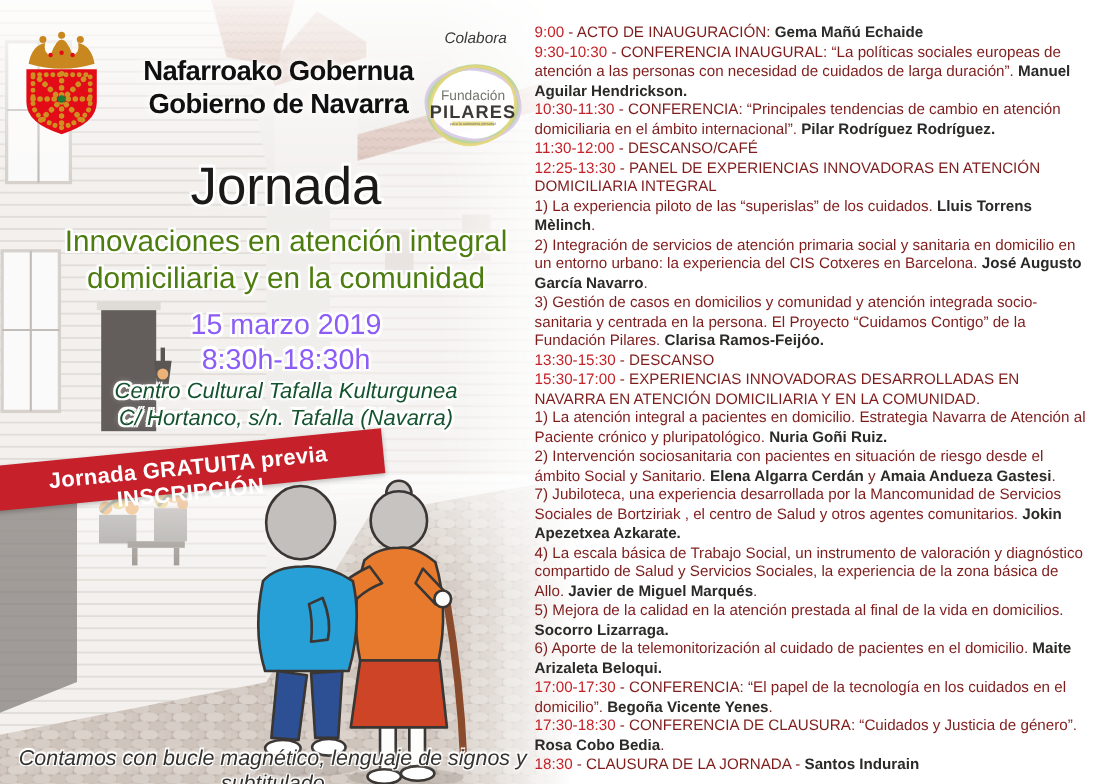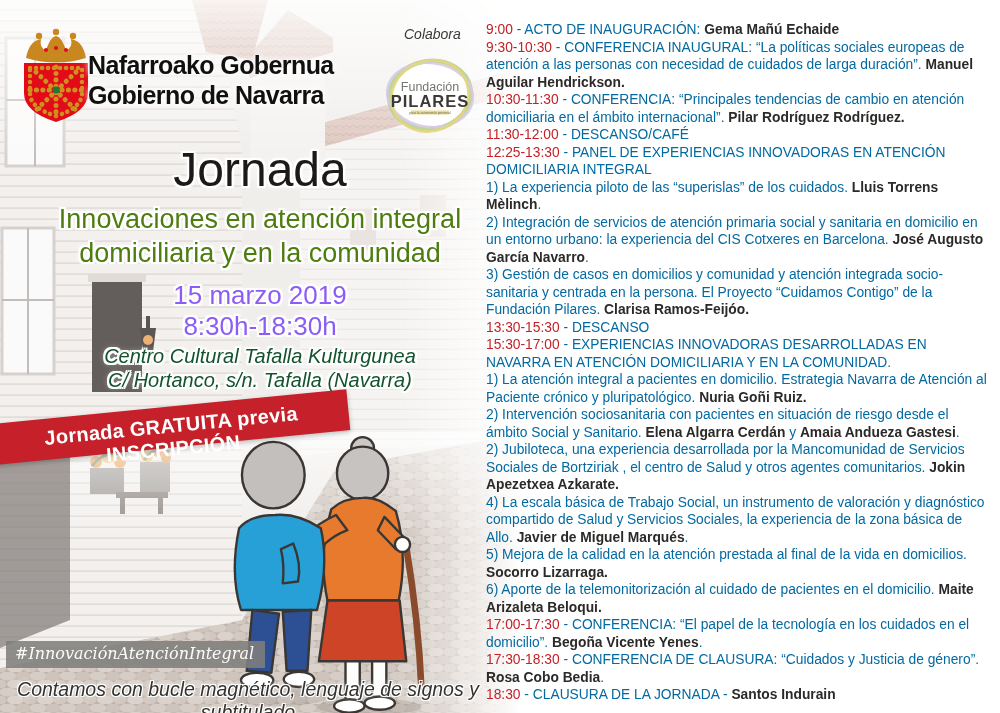--- a/index.html
+++ b/index.html
@@ -8,21 +8,21 @@
 
   
   .photo-side{position:absolute;left:0;top:0;width:520px;height:713px;}
   .scene{position:absolute;left:0;top:0;width:520px;height:713px;}
 
   .abs{position:absolute;}
 
   .gov-logo{left:14px;top:26px;width:84px;height:100px;}
   .gov-text{left:88px;top:50px;width:330px;color:#101010;font-weight:bold;
             font-size:25px;line-height:30px;letter-spacing:-0.6px;
-            text-shadow:0 0 5px #fff,0 0 9px #fff;}
+            text-shadow:0 0 5px #fff,0 0 9px #fff;text-align:center;}
   .colabora{left:404px;top:26px;width:80px;font-style:italic;font-size:14px;color:#3a3a3a;
             text-shadow:0 0 4px #fff;}
   .pilares-logo{left:382px;top:50px;width:96px;height:88px;}
 
   .outline-w{text-shadow:-2px -2px 0 #fff,2px -2px 0 #fff,-2px 2px 0 #fff,2px 2px 0 #fff,
              -2px 0 0 #fff,2px 0 0 #fff,0 -2px 0 #fff,0 2px 0 #fff,0 0 7px #fff;}
 
   .title{left:0;top:142px;width:520px;text-align:center;font-size:48px;color:#1c1a18;
          font-family:"Liberation Sans",sans-serif;font-weight:500;}
   .subtitle{left:10px;top:202px;width:500px;text-align:center;font-size:27px;line-height:34px;
@@ -47,21 +47,21 @@
                text-shadow:-1px -1px 0 #fff,1px -1px 0 #fff,-1px 1px 0 #fff,1px 1px 0 #fff,0 0 6px #fff;}
 
   .women{left:203px;top:431px;width:228px;height:282px;}
 
   
   .program-side{position:absolute;left:486px;top:21px;width:506px;height:690px;
                 font-size:13.8px;line-height:17.5px;color:#3c3a38;}
   .p-item{margin:0;}
   .p-item.indent{}
   .p-time{color:var(--time-red,#c32127);}
-  .p-text{color:#0369a1;}
+  .p-text{color:#7f1d1d;}
   .p-bold{color:#2b2a28;font-weight:bold;}
 </style>
 </head>
 <body>
 
 <div class="poster">
 
   <div class="photo-side">
 
     <svg class="scene" viewBox="0 0 520 713" preserveAspectRatio="none" aria-hidden="true">
@@ -244,39 +244,38 @@
         <ellipse cx="74" cy="46" rx="33" ry="35" fill="#c2bfbc"></ellipse>
         <path d="M38,102 Q28,150 40,188 L120,188 Q133,142 124,102 Q100,86 76,88 Q50,88 38,102 Z" fill="#27a0d8"></path>
         <path d="M95,118 Q104,140 100,158 L84,160 Q86,140 82,124 Z" fill="#27a0d8"></path>
         <path d="M52,188 L46,252 L72,254 L80,192 Z" fill="#2d4f93"></path>
         <path d="M84,190 L88,252 L110,252 L114,188 Z" fill="#2d4f93"></path>
         <ellipse cx="57" cy="262" rx="17" ry="8" fill="#ffffff"></ellipse>
         <ellipse cx="101" cy="261" rx="16" ry="8" fill="#ffffff"></ellipse>
       </g>
     </svg>
 
-    <div class="abs hashtag">#InnovaciónAtenciónIntegral</div>
 
     <div class="abs access-note">Contamos con bucle magnético, lenguaje de signos y subtitulado</div>
   </div>
 
   <div class="program-side">
       <div class="p-item"><span class="p-time">9:00</span><span class="p-text"> - ACTO DE INAUGURACIÓN: </span><span class="p-bold">Gema Mañú Echaide</span></div>
       <div class="p-item"><span class="p-time">9:30-10:30</span><span class="p-text"> - CONFERENCIA INAUGURAL: “La políticas sociales europeas de atención a las personas con necesidad de cuidados de larga duración”. </span><span class="p-bold">Manuel Aguilar Hendrickson.</span></div>
       <div class="p-item"><span class="p-time">10:30-11:30</span><span class="p-text"> - CONFERENCIA: “Principales tendencias de cambio en atención domiciliaria en el ámbito internacional”. </span><span class="p-bold">Pilar Rodríguez Rodríguez.</span></div>
       <div class="p-item"><span class="p-time">11:30-12:00</span><span class="p-text"> - DESCANSO/CAFÉ</span></div>
       <div class="p-item"><span class="p-time">12:25-13:30</span><span class="p-text"> - PANEL DE EXPERIENCIAS INNOVADORAS EN ATENCIÓN DOMICILIARIA INTEGRAL</span></div>
       <div class="p-item indent"><span class="p-text">1) La experiencia piloto de las “superislas” de los cuidados. </span><span class="p-bold">Lluis Torrens Mèlinch</span><span class="p-text">.</span></div>
       <div class="p-item indent"><span class="p-text">2) Integración de servicios de atención primaria social y sanitaria en domicilio en un entorno urbano: la experiencia del CIS Cotxeres en Barcelona. </span><span class="p-bold">José Augusto García Navarro</span><span class="p-text">.</span></div>
       <div class="p-item indent"><span class="p-text">3) Gestión de casos en domicilios y comunidad y atención integrada socio-sanitaria y centrada en la persona. El Proyecto “Cuidamos Contigo” de la Fundación Pilares.  </span><span class="p-bold">Clarisa Ramos-Feijóo.</span></div>
       <div class="p-item"><span class="p-time">13:30-15:30</span><span class="p-text"> - DESCANSO</span></div>
       <div class="p-item"><span class="p-time">15:30-17:00</span><span class="p-text"> - EXPERIENCIAS INNOVADORAS DESARROLLADAS EN NAVARRA EN ATENCIÓN DOMICILIARIA Y EN LA COMUNIDAD.</span></div>
       <div class="p-item indent"><span class="p-text">1) La atención integral a pacientes en domicilio. Estrategia Navarra de Atención al Paciente crónico y pluripatológico. </span><span class="p-bold">Nuria Goñi Ruiz.</span></div>
       <div class="p-item indent"><span class="p-text">2) Intervención sociosanitaria con pacientes en situación de riesgo desde el ámbito Social y Sanitario. </span><span class="p-bold">Elena Algarra Cerdán</span><span class="p-text"> y </span><span class="p-bold">Amaia Andueza Gastesi</span><span class="p-text">.</span></div>
-      <div class="p-item indent"><span class="p-text">2) Jubiloteca, una  experiencia desarrollada por la Mancomunidad de Servicios Sociales de Bortziriak , el centro de Salud y otros agentes comunitarios. </span><span class="p-bold">Jokin Apezetxea Azkarate.</span></div>
+      <div class="p-item indent"><span class="p-text">7) Jubiloteca, una  experiencia desarrollada por la Mancomunidad de Servicios Sociales de Bortziriak , el centro de Salud y otros agentes comunitarios. </span><span class="p-bold">Jokin Apezetxea Azkarate.</span></div>
       <div class="p-item indent"><span class="p-text">4) La escala básica de Trabajo Social, un instrumento de valoración y diagnóstico compartido de Salud y Servicios Sociales, la experiencia de la zona básica de Allo.  </span><span class="p-bold">Javier de Miguel Marqués</span><span class="p-text">.</span></div>
       <div class="p-item indent"><span class="p-text">5) Mejora de la calidad en la atención prestada al final de la vida en domicilios. </span><span class="p-bold">Socorro Lizarraga.</span></div>
       <div class="p-item indent"><span class="p-text">6) Aporte de la telemonitorización al cuidado de pacientes en el domicilio. </span><span class="p-bold">Maite Arizaleta Beloqui.</span></div>
       <div class="p-item"><span class="p-time">17:00-17:30</span><span class="p-text"> - CONFERENCIA: “El papel de la tecnología en los cuidados en el domicilio”. </span><span class="p-bold">Begoña Vicente Yenes</span><span class="p-text">.</span></div>
       <div class="p-item"><span class="p-time">17:30-18:30</span><span class="p-text"> - CONFERENCIA DE CLAUSURA: “Cuidados y Justicia de género”. </span><span class="p-bold">Rosa Cobo Bedia</span><span class="p-text">.</span></div>
       <div class="p-item"><span class="p-time">18:30</span><span class="p-text"> - CLAUSURA DE LA JORNADA - </span><span class="p-bold">Santos Indurain</span></div>
     </div>
 
 </div>
 

